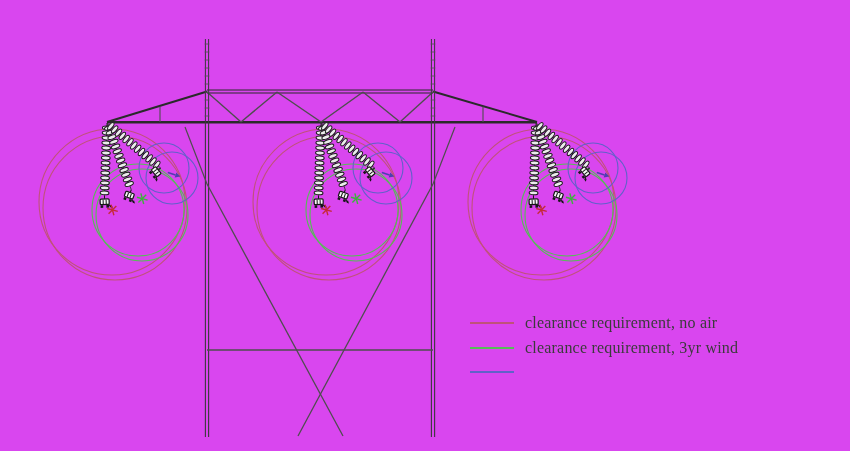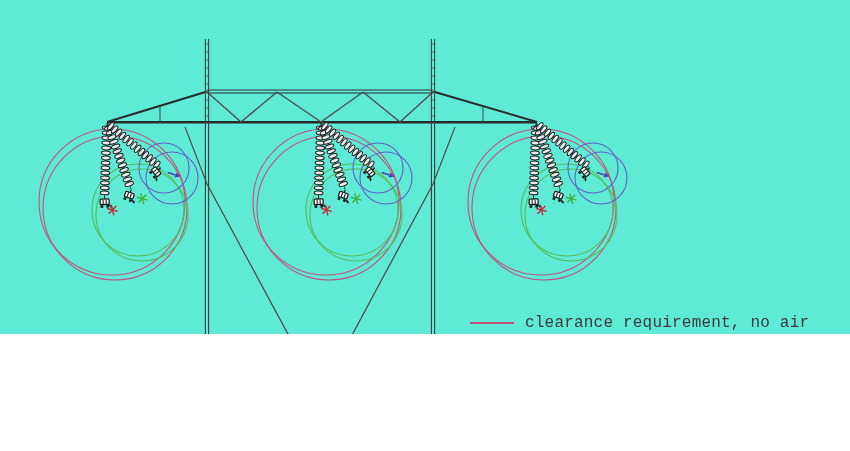--- a/index.html
+++ b/index.html
@@ -1,18 +1,18 @@
 <!DOCTYPE html>
 <html><head>
 <meta charset="utf-8">
 <style>
   html,body{margin:0;padding:0;background:#ffffff;}
   .stage{
-    position:relative;width:850px;height:334px;background:#5eead4;
-    overflow:hidden;font-family:Liberation Mono, monospace;
+    position:relative;width:850px;height:451px;background:#d946ef;
+    overflow:hidden;font-family:Liberation Serif, serif;
   }
   .stage svg{position:absolute;left:0;top:0;}
   .legend{position:absolute;left:470px;top:311px;}
   .legend-row{display:flex;align-items:center;height:24.6px;}
   .swatch{display:inline-block;width:44px;height:2px;margin-right:11px;flex:0 0 auto;}
   .legend-label{font-size:16px;color:#3b3b3b;letter-spacing:0.2px;white-space:nowrap;}
 </style>
 </head>
 <body>
 
@@ -332,16 +332,20 @@
         <polygon points="3,-2.6 8.2,0 3,2.6" fill="#4f3fae"></polygon>
       </g>
     </svg>
 
   <div class="legend">
     <div class="legend-row">
       <span class="swatch" style="background: rgb(192, 82, 122);"></span>
       <span class="legend-label">clearance requirement, no air</span>
     </div>
     <div class="legend-row">
+      <span class="swatch" style="background: rgb(86, 189, 86);"></span>
+      <span class="legend-label">clearance requirement, 3yr wind</span>
+    </div>
+    <div class="legend-row">
       <span class="swatch" style="background: rgb(97, 97, 201);"></span>
     </div>
   </div>
 </div>
 
 </body></html>

